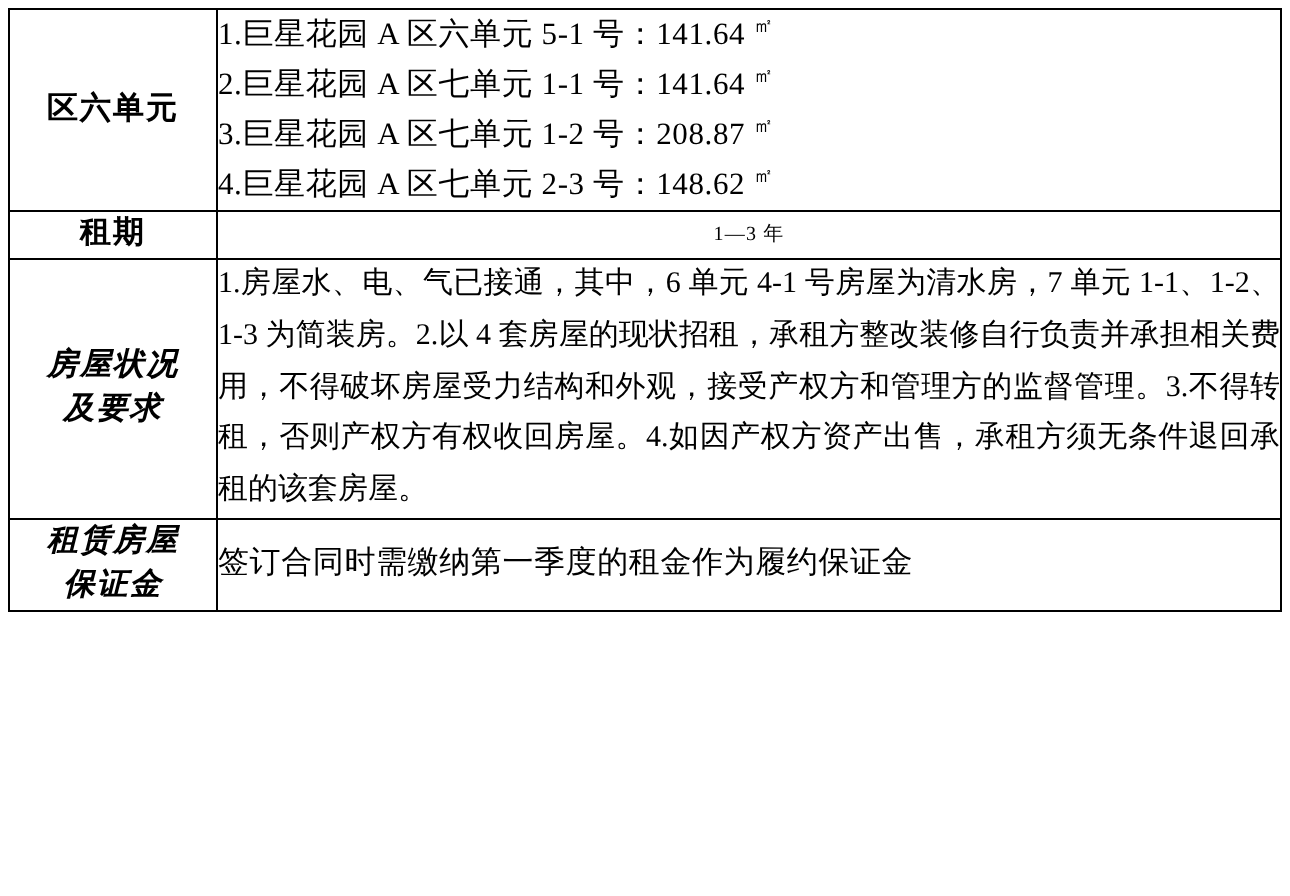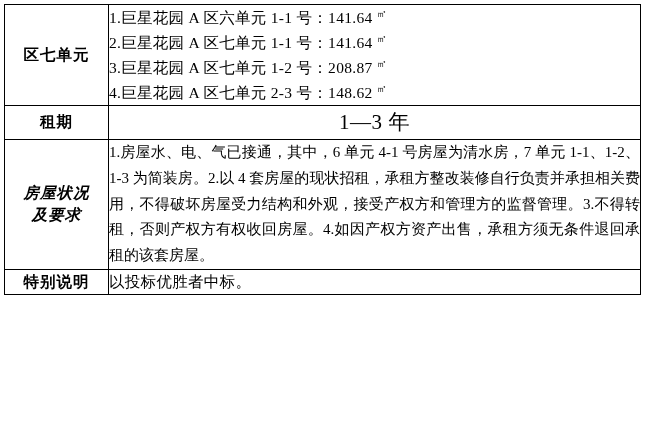--- a/index.html
+++ b/index.html
@@ -75,21 +75,21 @@
   }
   .label-two-line {
     line-height: 1.5;
     font-style: italic;
   }
   .rent-line {
     font-size: 15.5px;
     letter-spacing: 0.4px;
   }
   .term-line {
-    font-size: 21px;
+    font-size: 10px;
     letter-spacing: 0.6px;
   }
   .deposit-line {
     font-size: 15.5px;
     letter-spacing: 0.3px;
   }
   .special-line {
     font-size: 15.5px;
     letter-spacing: 0.3px;
   }
@@ -98,44 +98,47 @@
 <body>
 
 <div class="page">
   <table class="lease-table">
     <colgroup>
       <col style="width:104px">
       <col style="width:532px">
     </colgroup>
     <tbody>
       <tr>
-        <td class="label-cell">区七单元</td>
+        <td class="label-cell">区六单元</td>
         <td class="value-cell">
           <div class="scope-list">
-            <div class="scope-line"><span>1.巨星花园 A 区六单元 1-1 号：141.64 </span><span class="sup-m2">㎡</span></div>
+            <div class="scope-line"><span>1.巨星花园 A 区六单元 5-1 号：141.64 </span><span class="sup-m2">㎡</span></div>
             <div class="scope-line"><span>2.巨星花园 A 区七单元 1-1 号：141.64 </span><span class="sup-m2">㎡</span></div>
             <div class="scope-line"><span>3.巨星花园 A 区七单元 1-2 号：208.87 </span><span class="sup-m2">㎡</span></div>
             <div class="scope-line"><span>4.巨星花园 A 区七单元 2-3 号：148.62 </span><span class="sup-m2">㎡</span></div>
           </div>
         </td>
       </tr>
       <tr>
         <td class="label-cell">租期</td>
         <td class="value-cell">
           <div class="center-val term-line">1—3 年</div>
         </td>
       </tr>
       <tr>
         <td class="label-cell label-two-line">
           <div>房屋状况</div>
           <div>及要求</div>
         </td>
         <td class="cond-cell">1.房屋水、电、气已接通，其中，6 单元 4-1 号房屋为清水房，7 单元 1-1、1-2、1-3 为简装房。2.以 4 套房屋的现状招租，承租方整改装修自行负责并承担相关费用，不得破坏房屋受力结构和外观，接受产权方和管理方的监督管理。3.不得转租，否则产权方有权收回房屋。4.如因产权方资产出售，承租方须无条件退回承租的该套房屋。</td>
       </tr>
       <tr>
-        <td class="label-cell">特别说明</td>
+        <td class="label-cell label-two-line">
+          <div>租赁房屋</div>
+          <div>保证金</div>
+        </td>
         <td class="value-cell">
-          <div class="special-line">以投标优胜者中标。</div>
+          <div class="deposit-line">签订合同时需缴纳第一季度的租金作为履约保证金</div>
         </td>
       </tr>
     </tbody>
   </table>
 </div>
 
 </body></html>

